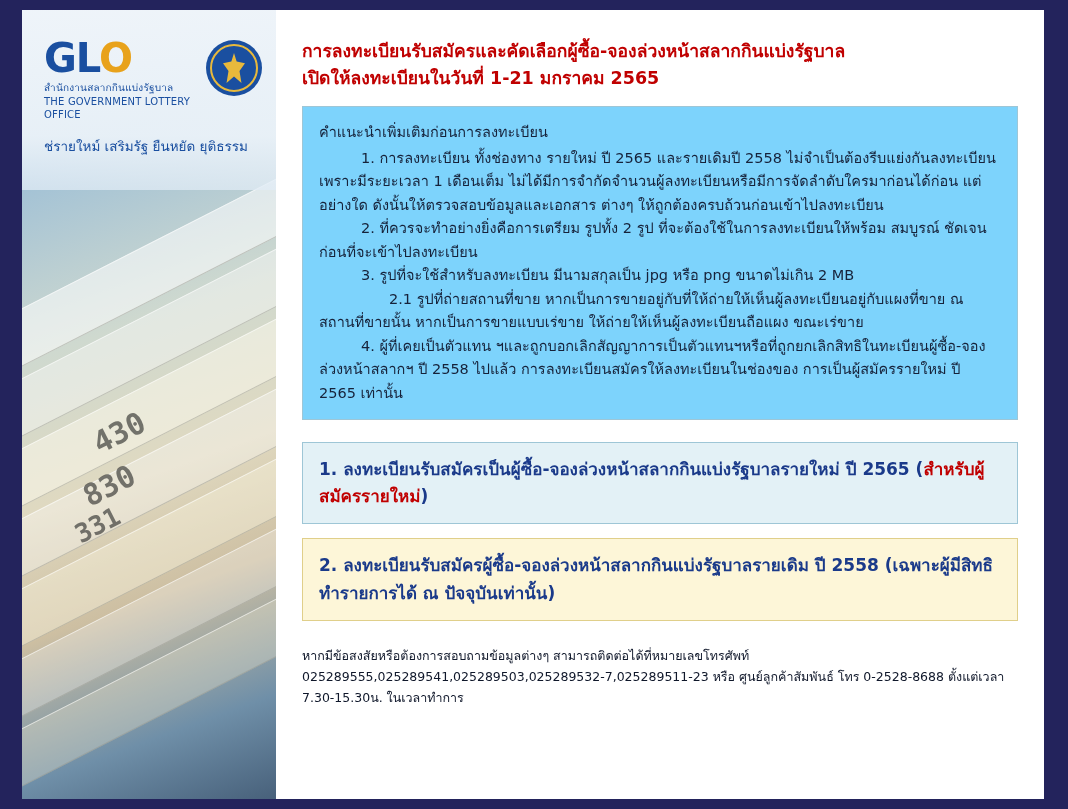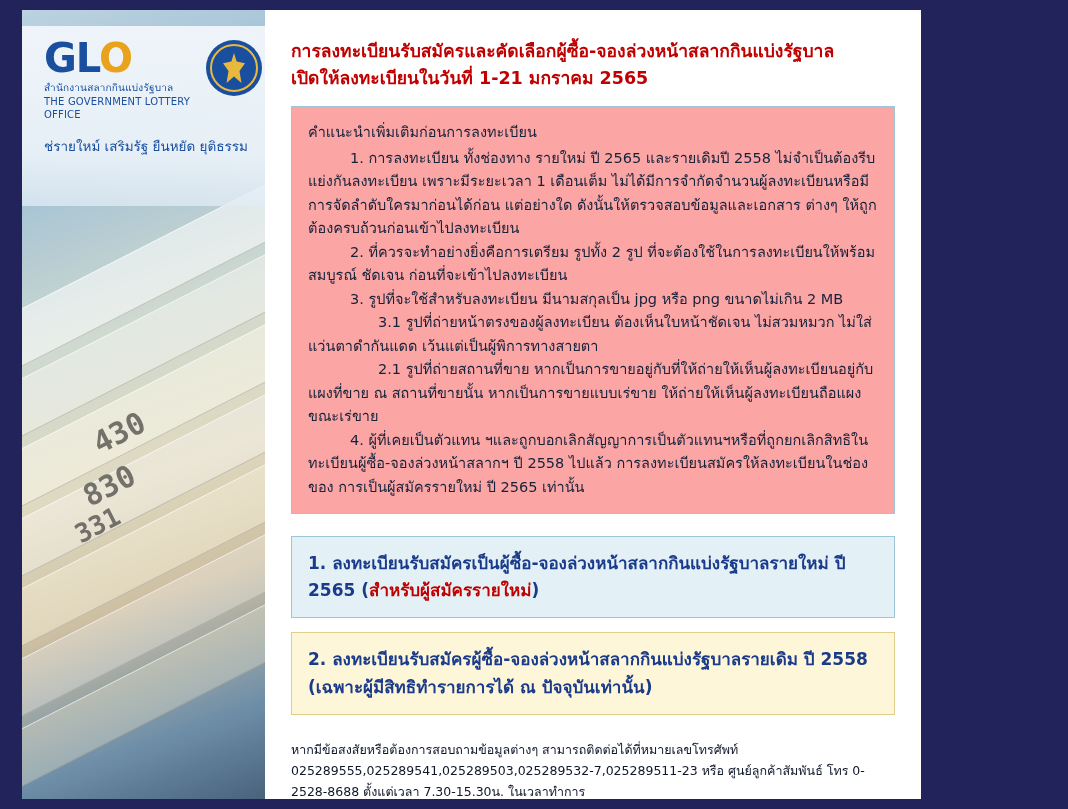--- a/index.html
+++ b/index.html
@@ -38,22 +38,21 @@
     font-family: "DejaVu Sans Mono", "Liberation Mono", monospace;
     font-weight: bold;
     opacity: 0.75;
     transform: rotate(-27deg);
   }
   #logo-area {
     position: absolute;
     left: 0; top: 0;
     width: 258px; height: 180px;
     background: linear-gradient(180deg, rgba(240,245,250,0.97) 0%, rgba(236,243,249,0.93) 70%, rgba(225,236,246,0.75) 100%);
-    padding: 12px 18px 0 22px;
-    margin-top: 16px;
+    padding: 28px 18px 0 22px;
   }
   #logo-row { display: flex; align-items: flex-start; gap: 14px; }
   .glo-text {
     font-family: "DejaVu Sans", sans-serif;
     font-weight: bold;
     font-size: 40px;
     letter-spacing: -1px;
     line-height: 1;
   }
   .glo-g { color: #1a4fa0; }
@@ -90,38 +89,38 @@
   .motto {
     margin-top: 14px;
     font-size: 13.5px;
     color: #1a4fa0;
     line-height: 1.55;
   }
 
   
   #card {
     position: absolute;
-    left: 265px; top: 10px;
-    width: 656px; height: 789px;
+    left: 276px; top: 10px;
+    width: 768px; height: 789px;
     background: #ffffff;
     padding: 28px 26px 18px 26px;
   }
   #title-block {
     color: #c00000;
     font-weight: bold;
     font-size: 17.5px;
     line-height: 1.55;
     margin-bottom: 14px;
   }
   #title-line1 { display: block; }
   #title-line2 { display: block; }
 
   #notice-box {
     border: 1px solid #9ec6d6;
-    background: #fca5a5;
+    background: #7dd3fc;
     padding: 14px 16px 14px 16px;
     font-size: 14.5px;
     color: #16223a;
     line-height: 1.62;
   }
   #notice-heading { display: block; margin-bottom: 2px; }
   .notice-item { display: block; text-indent: 42px; }
   .notice-sub { display: block; text-indent: 70px; }
 
   #option-new {
@@ -193,21 +192,20 @@
     <div id="title-block">
       <span id="title-line1">การลงทะเบียนรับสมัครและคัดเลือกผู้ซื้อ-จองล่วงหน้าสลากกินแบ่งรัฐบาล</span>
       <span id="title-line2">เปิดให้ลงทะเบียนในวันที่ 1-21 มกราคม 2565</span>
     </div>
 
     <div id="notice-box">
       <span id="notice-heading">คำแนะนำเพิ่มเติมก่อนการลงทะเบียน</span>
       <span class="notice-item">1. การลงทะเบียน ทั้งช่องทาง รายใหม่ ปี 2565 และรายเดิมปี 2558 ไม่จำเป็นต้องรีบแย่งกันลงทะเบียน เพราะมีระยะเวลา 1 เดือนเต็ม ไม่ได้มีการจำกัดจำนวนผู้ลงทะเบียนหรือมีการจัดลำดับใครมาก่อนได้ก่อน แต่อย่างใด ดังนั้นให้ตรวจสอบข้อมูลและเอกสาร ต่างๆ ให้ถูกต้องครบถ้วนก่อนเข้าไปลงทะเบียน</span>
       <span class="notice-item">2. ที่ควรจะทำอย่างยิ่งคือการเตรียม รูปทั้ง 2 รูป ที่จะต้องใช้ในการลงทะเบียนให้พร้อม สมบูรณ์ ชัดเจน ก่อนที่จะเข้าไปลงทะเบียน</span>
       <span class="notice-item">3. รูปที่จะใช้สำหรับลงทะเบียน มีนามสกุลเป็น jpg หรือ png ขนาดไม่เกิน 2 MB</span>
-      <span class="notice-sub">3.1 รูปที่ถ่ายหน้าตรงของผู้ลงทะเบียน ต้องเห็นใบหน้าชัดเจน ไม่สวมหมวก ไม่ใส่แว่นตาดำกันแดด เว้นแต่เป็นผู้พิการทางสายตา</span>
       <span class="notice-sub">2.1 รูปที่ถ่ายสถานที่ขาย หากเป็นการขายอยู่กับที่ให้ถ่ายให้เห็นผู้ลงทะเบียนอยู่กับแผงที่ขาย ณ สถานที่ขายนั้น หากเป็นการขายแบบเร่ขาย ให้ถ่ายให้เห็นผู้ลงทะเบียนถือแผง ขณะเร่ขาย</span>
       <span class="notice-item">4. ผู้ที่เคยเป็นตัวแทน ฯและถูกบอกเลิกสัญญาการเป็นตัวแทนฯหรือที่ถูกยกเลิกสิทธิในทะเบียนผู้ซื้อ-จองล่วงหน้าสลากฯ ปี 2558 ไปแล้ว การลงทะเบียนสมัครให้ลงทะเบียนในช่องของ การเป็นผู้สมัครรายใหม่ ปี 2565 เท่านั้น</span>
     </div>
 
     <div id="option-new">
       <span>1. ลงทะเบียนรับสมัครเป็นผู้ซื้อ-จองล่วงหน้าสลากกินแบ่งรัฐบาลรายใหม่ ปี 2565 (</span><span class="hl">สำหรับผู้สมัครรายใหม่</span><span>)</span>
     </div>
 
     <div id="option-old">
       <span>2. ลงทะเบียนรับสมัครผู้ซื้อ-จองล่วงหน้าสลากกินแบ่งรัฐบาลรายเดิม ปี 2558</span>

